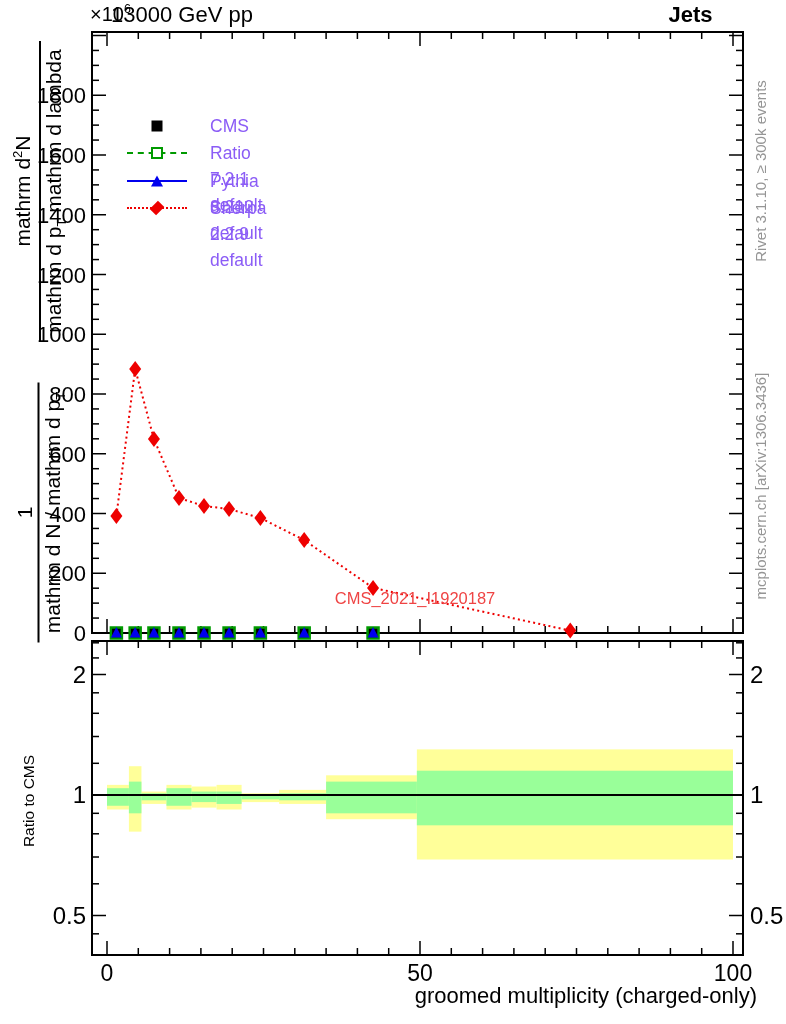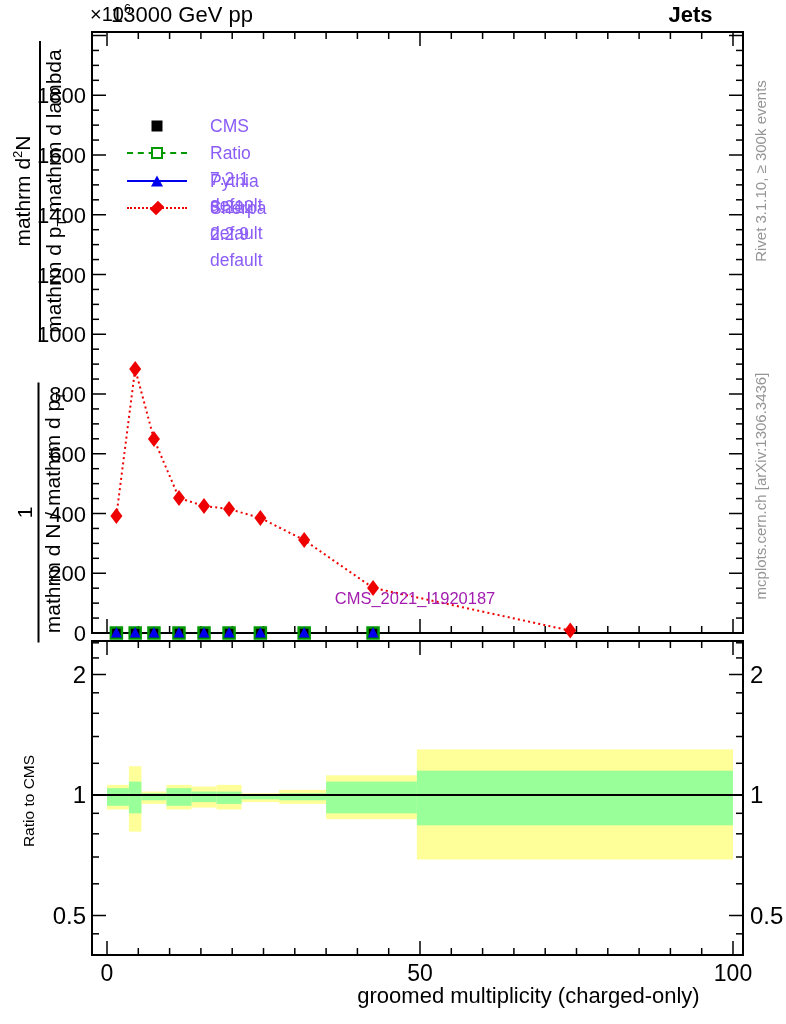--- a/index.html
+++ b/index.html
@@ -27,22 +27,22 @@
   .mk-diamond{width:9px;height:9px;background:currentColor;transform:translate(-50%,-50%) rotate(45deg) scaleY(1.3);}
   .lg-label{position:absolute;left:83px;top:0;line-height:26px;font-size:17.5px;color:#8b5cf6;}
   
   .rot{transform:rotate(-90deg);}
   .frac{position:absolute;display:flex;flex-direction:column;align-items:center;font-size:21px;line-height:24px;}
   .frac .bar{align-self:stretch;height:2px;background:#000;margin:1px 0;}
   .ratio-lab{left:-31px;top:792px;width:120px;height:18px;font-size:15.5px;text-align:center;}
   .note{color:#959595;font-size:15px;text-align:center;}
   .note-top{left:618px;top:163px;width:284px;height:16px;}
   .note-bot{left:606px;top:478px;width:308px;height:16px;}
-  .watermark{left:305px;top:589px;width:220px;text-align:center;font-size:16.5px;color:#a21caf;}
-  .xlabel{left:300px;top:983px;width:457px;text-align:center;font-size:22px;}
+  .watermark{left:305px;top:589px;width:220px;text-align:center;font-size:16.5px;color:#ef4444;}
+  .xlabel{left:300px;top:983px;width:457px;text-align:right;font-size:22px;}
 </style>
 </head>
 <body>
 
 <div class="fig">
   <svg id="canvas" width="786" height="1024" viewBox="0 0 786 1024">
       <g>
         <rect x="107" y="784.8702560929888" width="21.909999999999997" height="24.62519906999546" fill="#ffff99"></rect>
         <rect x="128.91" y="766.2261834197525" width="12.52000000000001" height="65.40656210050452" fill="#ffff99"></rect>
         <rect x="141.43" y="791.5574171602891" width="25.039999999999992" height="12.35965290368597" fill="#ffff99"></rect>

